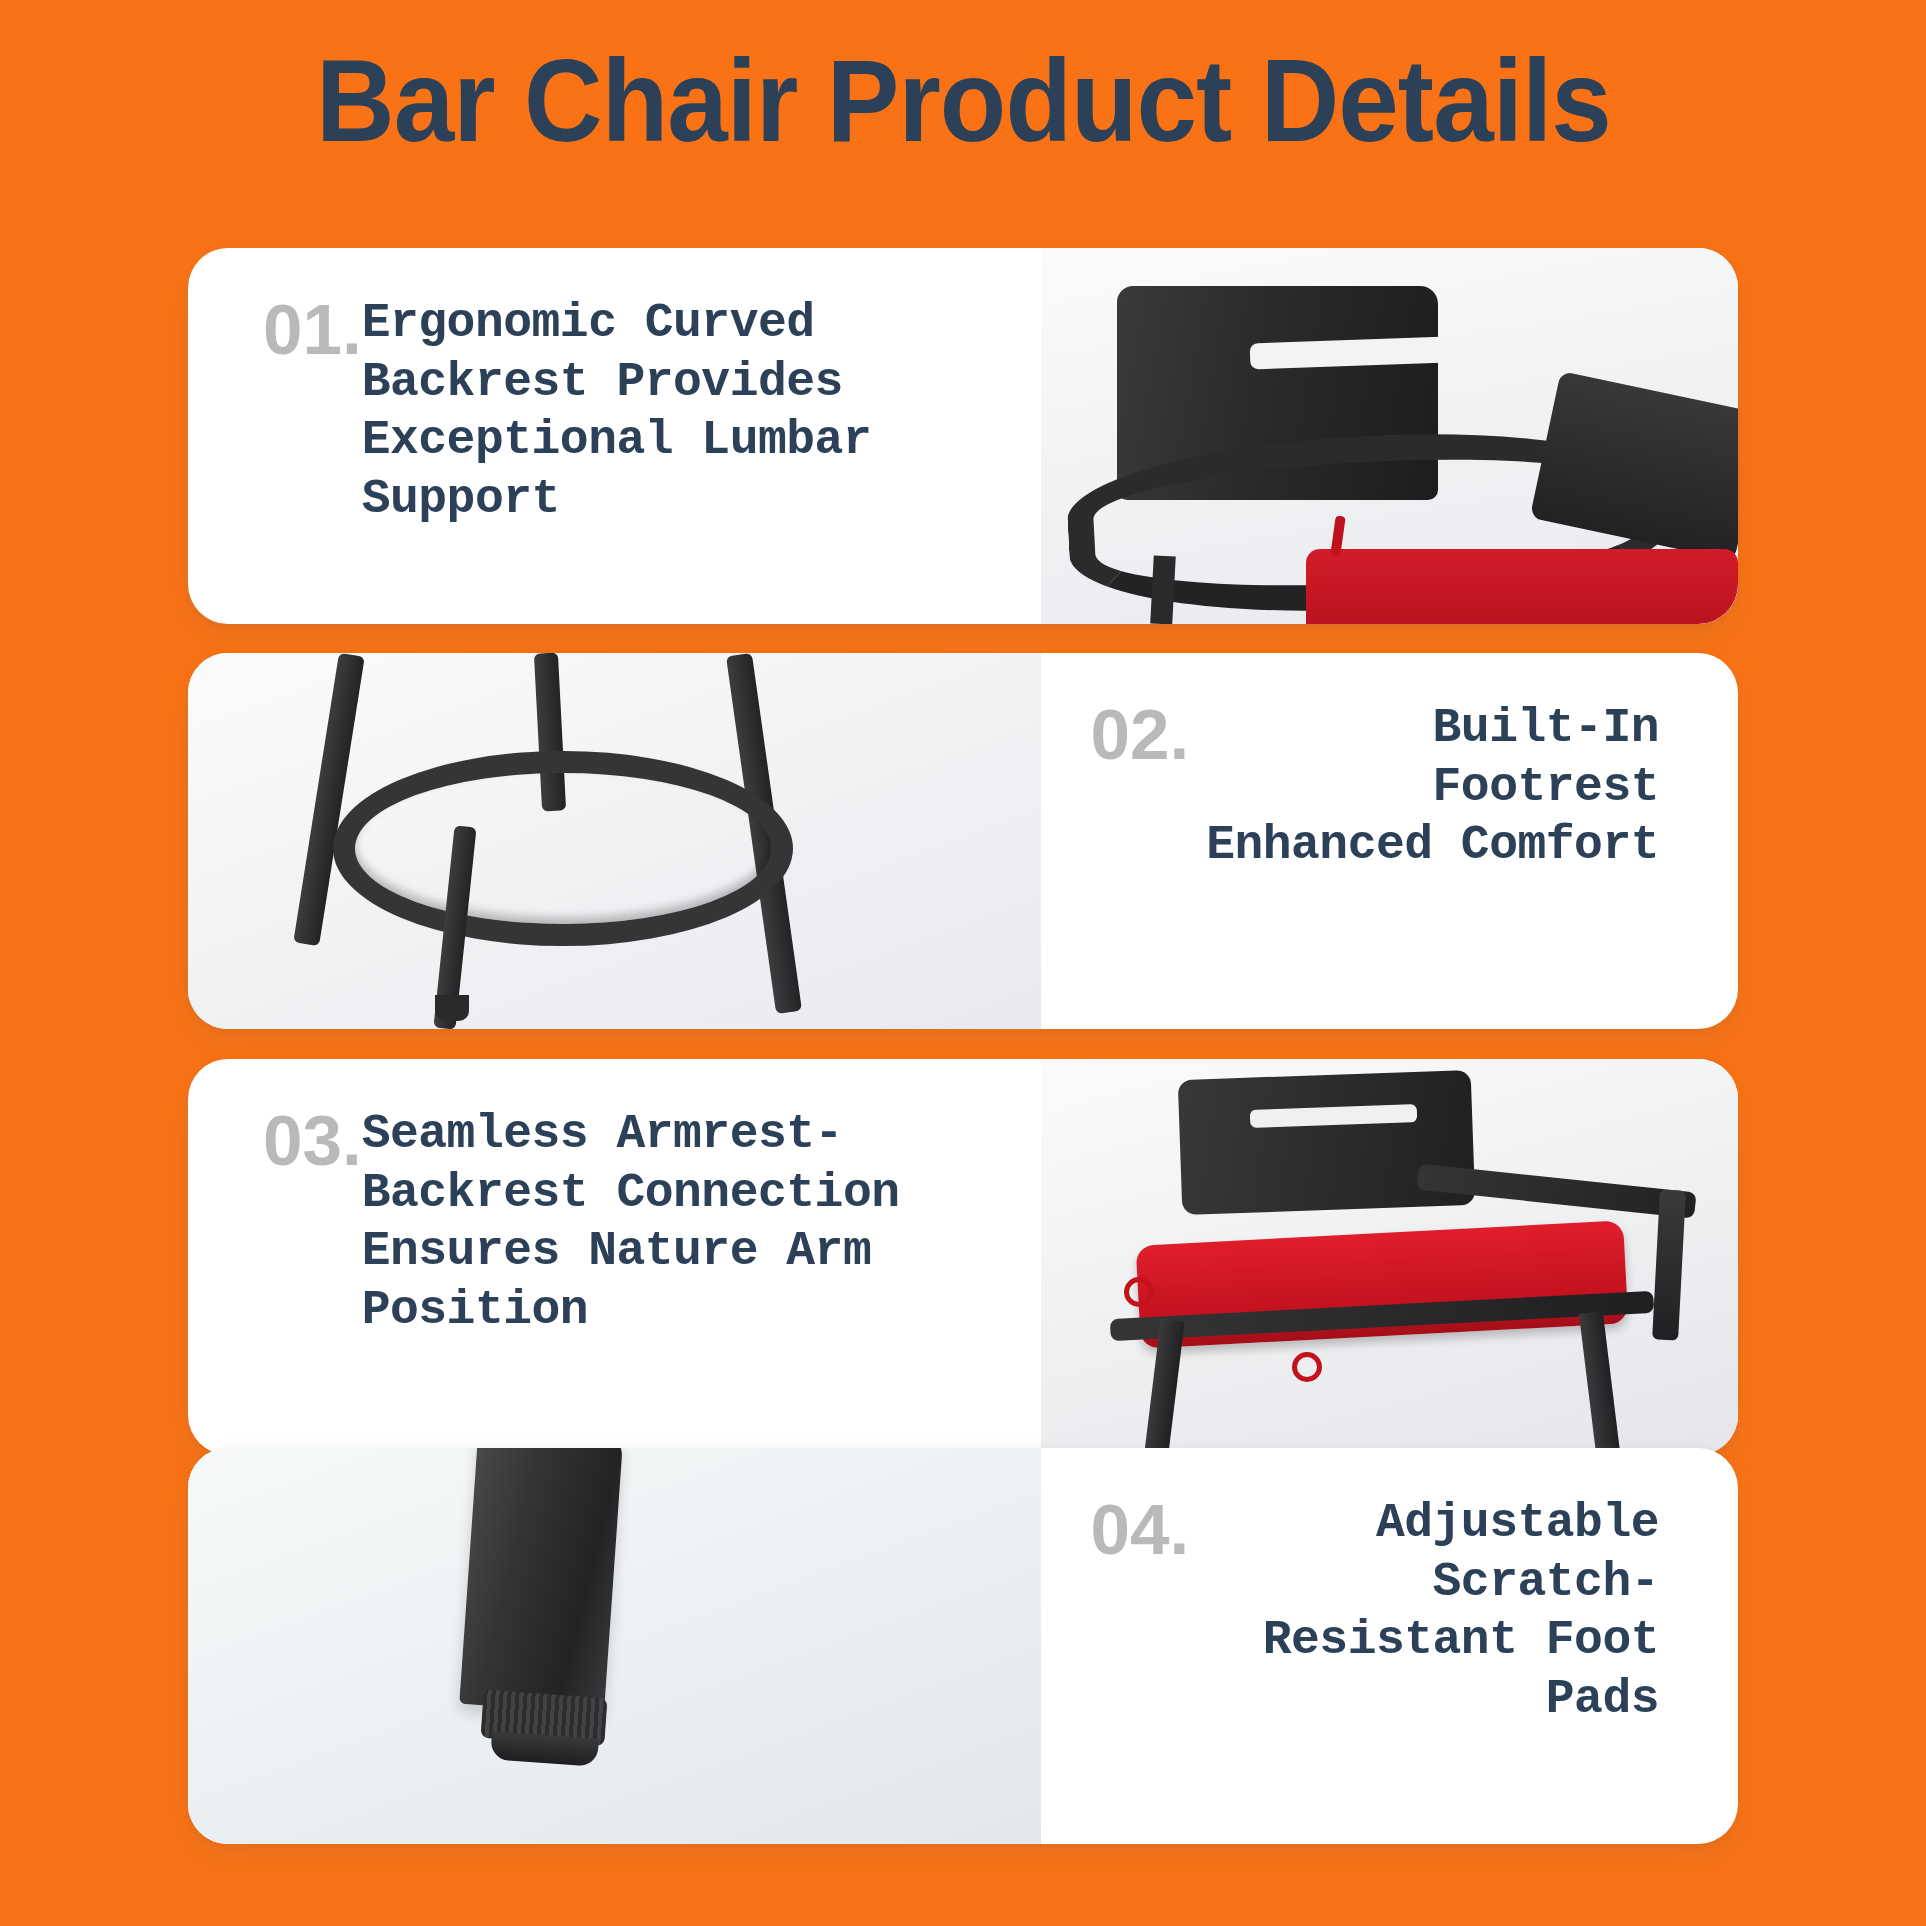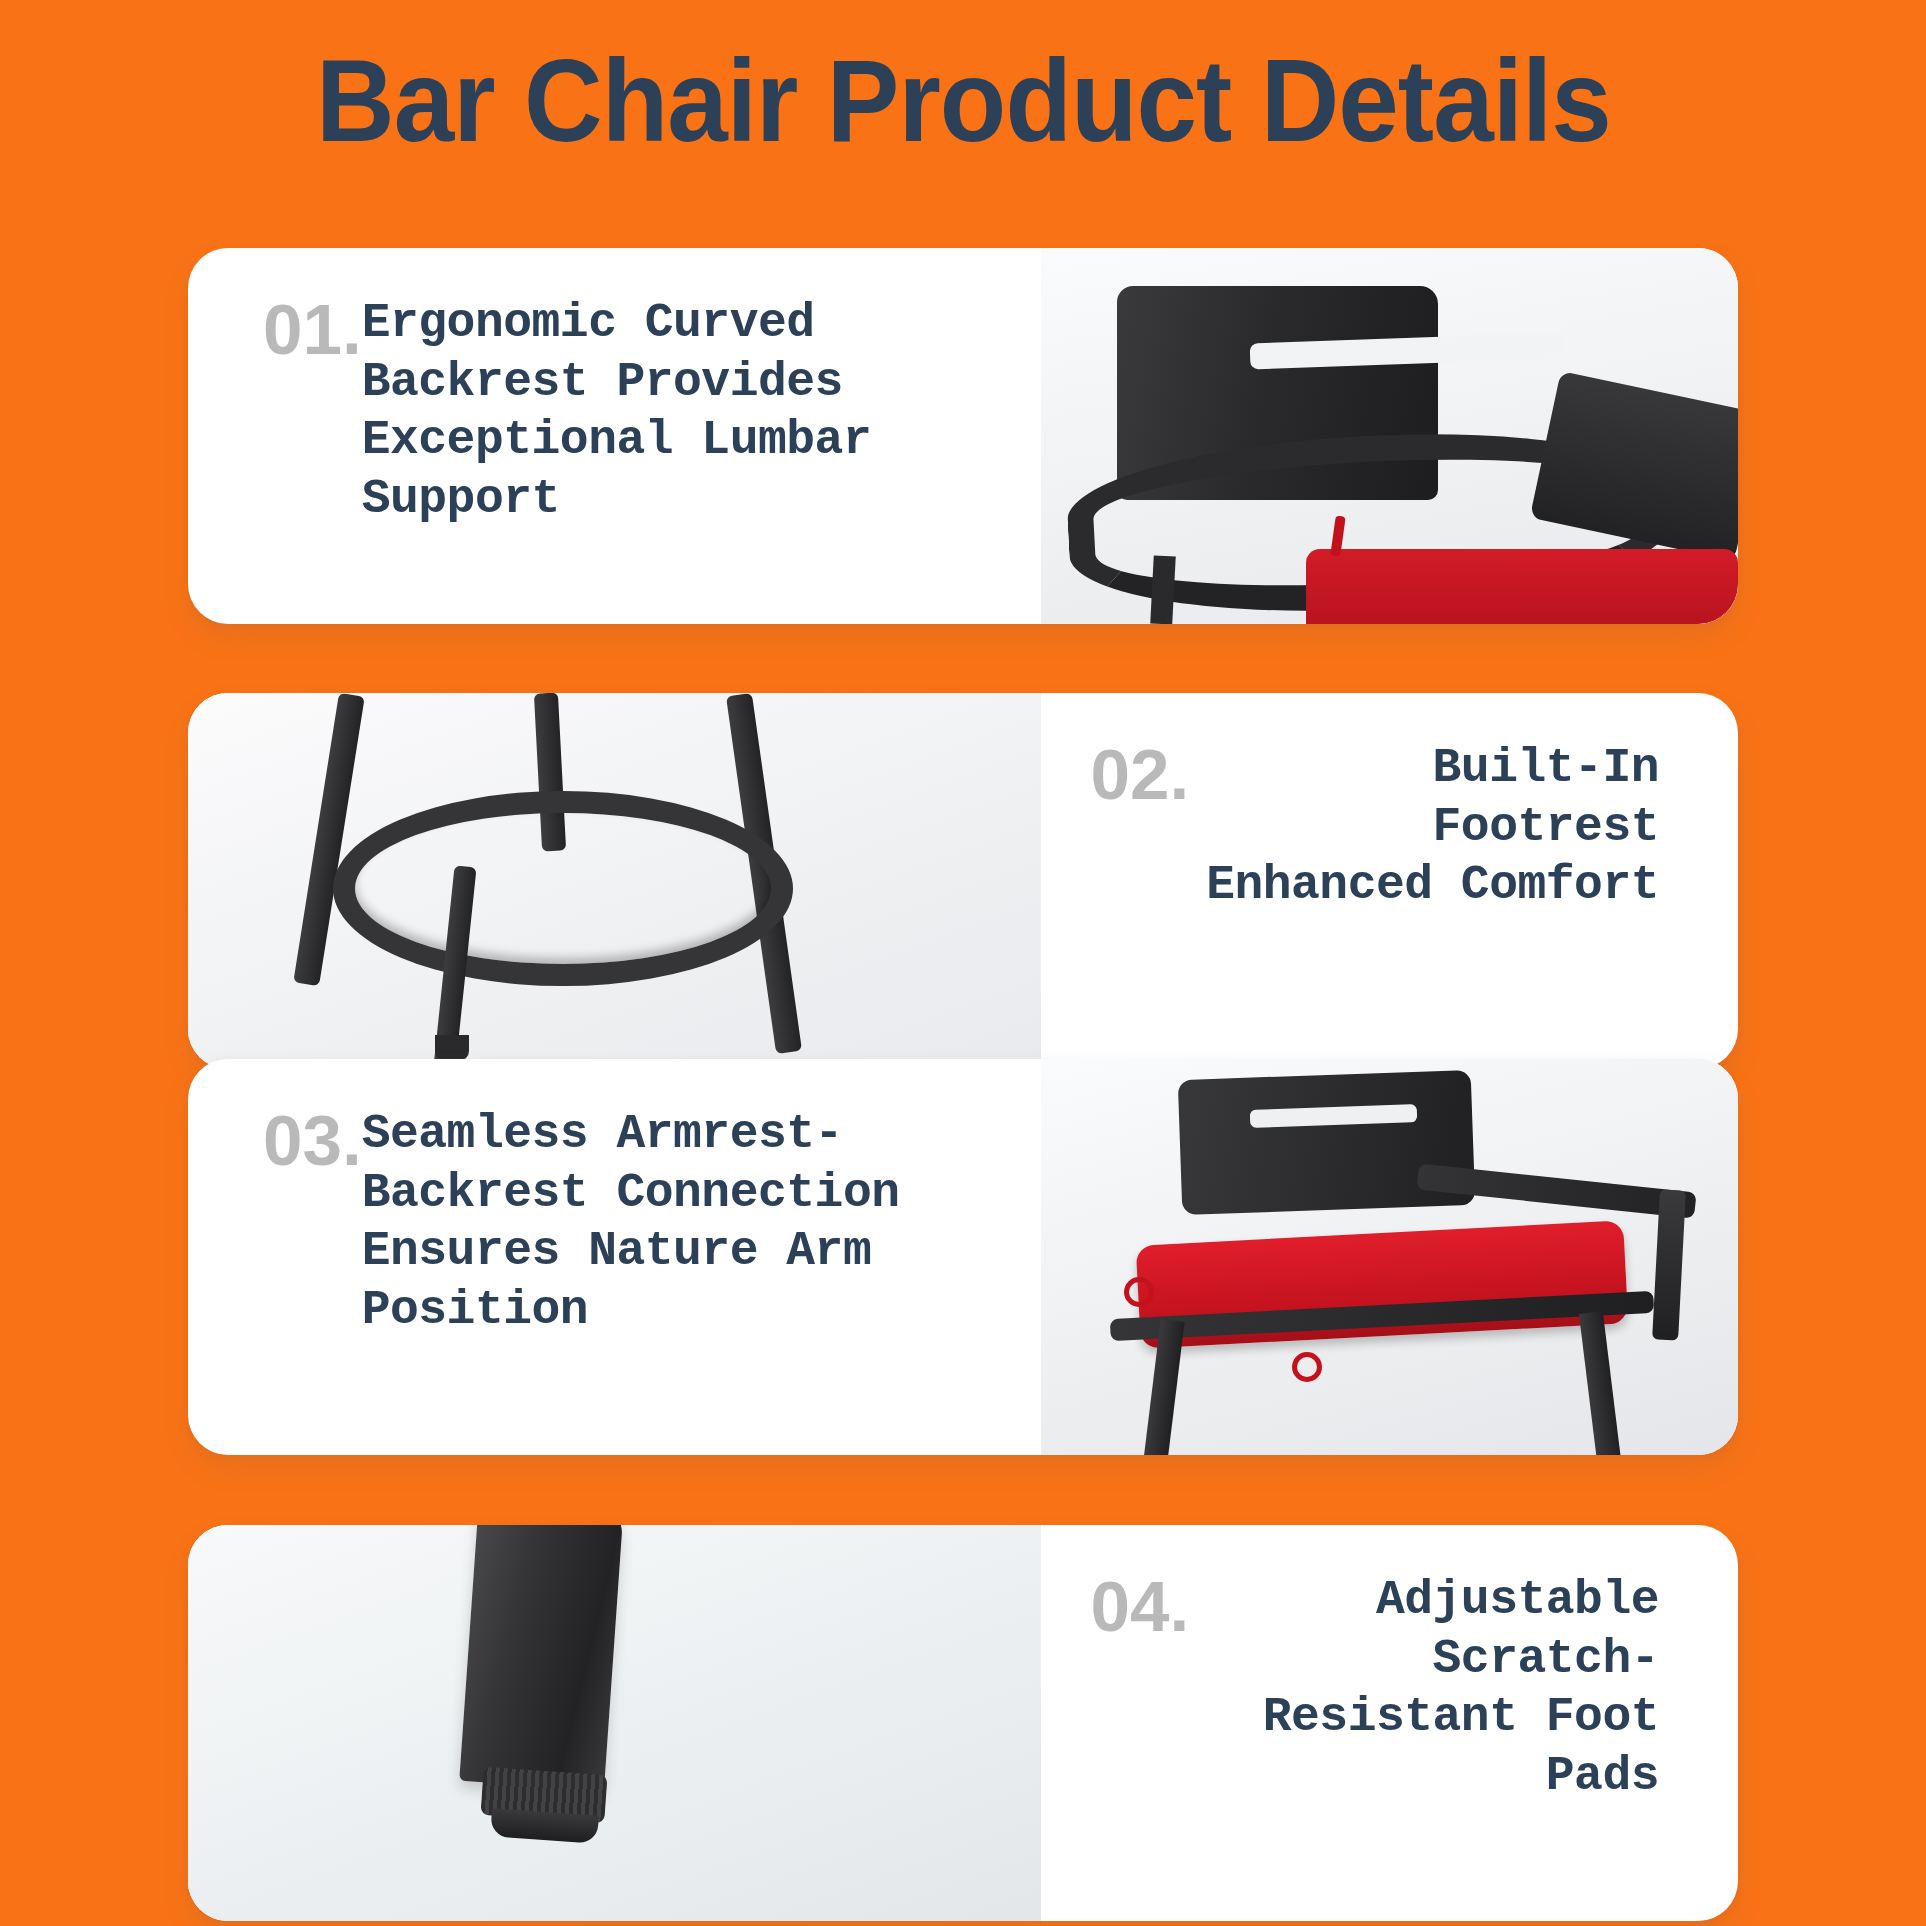--- a/index.html
+++ b/index.html
@@ -43,23 +43,23 @@
     border-radius:40px;
     overflow:hidden;
     box-shadow:0 14px 26px rgba(120,95,80,0.13), 0 2px 6px rgba(120,95,80,0.08);
     display:flex;
     flex-direction:row;
   }
 
   #card-1 { top:248px;  height:376px; }
   #card-2 { top:653px;  height:376px; }
   #card-3 { top:1059px; height:396px; }
-  #card-4 { top:1485px; height:396px;justify-content:space-between; }
-
-  .card.reverse { flex-direction:row-reverse;margin-top:40px; }
+  #card-4 { top:1448px; height:396px;justify-content:space-between; }
+
+  .card.reverse { flex-direction:row-reverse; }
 
   .card-text {
     flex:0 0 55%;
     padding:46px 69px 40px 75px;
     display:flex;
     flex-direction:row;
     justify-content:flex-start;
   }
   .card.reverse .card-text {
     flex:0 0 45%;

